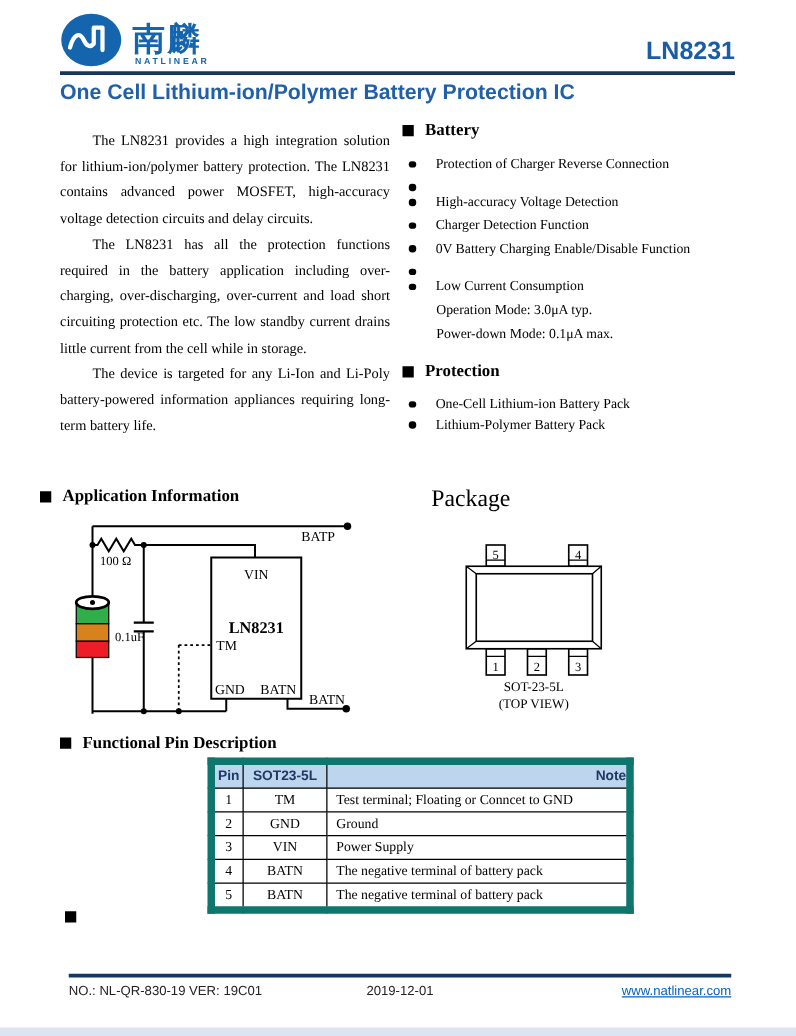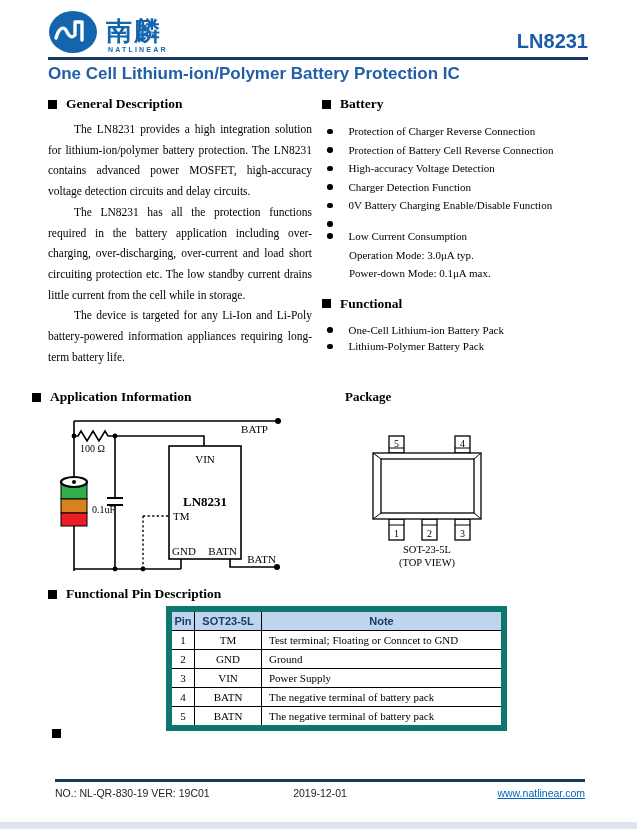--- a/index.html
+++ b/index.html
@@ -32,21 +32,21 @@
 
   
   .col-right{position:absolute;left:322px;top:96px;width:270px;}
   .bullet-list{margin-top:10px;}
   .bullet-item{display:flex;font-size:11px;line-height:18.6px;}
   .dot{width:5.5px;height:5.5px;border-radius:50%;background:#000;margin:6.5px 16px 0 5px;flex:0 0 auto;}
   .sub-item{font-size:11px;line-height:18.6px;padding-left:27px;}
   .app-head{margin-top:13px;}
   .app-list .bullet-item{line-height:16.5px;}
   .app-list .dot{margin-top:5.5px;}
-  .pkg-head{position:absolute;left:345px;top:389px;font-weight:bold;font-size:13px;}
+  .pkg-head{position:absolute;left:345px;top:389px;font-weight:normal;font-size:19px;}
 
   
   .circuit{position:absolute;left:48px;top:406px;}
   .package{position:absolute;left:350px;top:425px;}
   svg text{font-family:"Liberation Serif",serif;}
 
   
   .pin-head{position:absolute;left:48px;top:586px;}
   table.pins{position:absolute;left:166px;top:606px;border-collapse:collapse;
              font-size:11px;}
@@ -81,44 +81,39 @@
       <path d="M8 28 C11 17, 16 15.5, 19 22 C21 26.5, 24 28.5, 27 25 L27 12 L34 12 L34 30" fill="none" stroke="#ffffff" stroke-width="3.4" stroke-linecap="round" stroke-linejoin="round"></path>
     </svg>
     <div class="brand-cn">南麟</div>
     <div class="brand-en">NATLINEAR</div>
   </div>
   <div class="part-number">LN8231</div>
   <div class="header-rule"></div>
   <div class="doc-title">One Cell Lithium-ion/Polymer Battery Protection IC</div>
 
   <div class="col-left">
-    <div class="sec-head">
-      <span class="sq"></span>
-      <span>General Description</span>
-    </div>
     <div class="desc-body">
       <p>The LN8231 provides a high integration solution for lithium-ion/polymer battery protection. The LN8231 contains advanced power MOSFET, high-accuracy voltage detection circuits and delay circuits.</p>
       <p>The LN8231 has all the protection functions required in the battery application including over-charging, over-discharging, over-current and load short circuiting protection etc. The low standby current drains little current from the cell while in storage.</p>
       <p>The device is targeted for any Li-Ion and Li-Poly battery-powered information appliances requiring long-term battery life.</p>
     </div>
   </div>
 
   <div class="col-right">
     <div class="sec-head">
       <span class="sq"></span>
       <span>Battery</span>
     </div>
     <div class="bullet-list">
       <div class="bullet-item">
           <span class="dot"></span>
           <span>Protection of Charger Reverse Connection</span>
         </div>
       <div class="bullet-item">
           <span class="dot"></span>
-          <span>Protection of Battery Cell Reverse Connection</span>
         </div>
       <div class="bullet-item">
           <span class="dot"></span>
           <span>High-accuracy Voltage Detection</span>
         </div>
       <div class="bullet-item">
           <span class="dot"></span>
           <span>Charger Detection Function</span>
         </div>
       <div class="bullet-item">
@@ -131,21 +126,21 @@
       <div class="bullet-item">
           <span class="dot"></span>
           <span>Low Current Consumption</span>
         </div>
       <div class="sub-item">Operation Mode: 3.0μA typ.</div>
       <div class="sub-item">Power-down Mode: 0.1μA max.</div>
     </div>
 
     <div class="sec-head app-head">
       <span class="sq"></span>
-      <span>Functional</span>
+      <span>Protection</span>
     </div>
     <div class="bullet-list app-list">
       <div class="bullet-item">
           <span class="dot"></span>
           <span>One-Cell Lithium-ion Battery Pack</span>
         </div>
       <div class="bullet-item">
           <span class="dot"></span>
           <span>Lithium-Polymer Battery Pack</span>
         </div>
@@ -243,21 +238,21 @@
   <div class="sec-head pin-head">
     <span class="sq"></span>
     <span>Functional Pin Description</span>
   </div>
 
   <table class="pins">
     <thead>
       <tr>
         <th class="c-pin">Pin</th>
         <th class="c-sot">SOT23-5L</th>
-        <th class="c-note" style="text-align:center;padding-left:0 !important;">Note</th>
+        <th class="c-note" style="text-align:right;padding-left:0 !important;">Note</th>
       </tr>
     </thead>
     <tbody>
       <tr>
         <td class="c-pin">1</td>
         <td class="c-sot">TM</td>
         <td class="c-note">Test terminal; Floating or Conncet to GND</td>
       </tr>
       <tr>
         <td class="c-pin">2</td>

